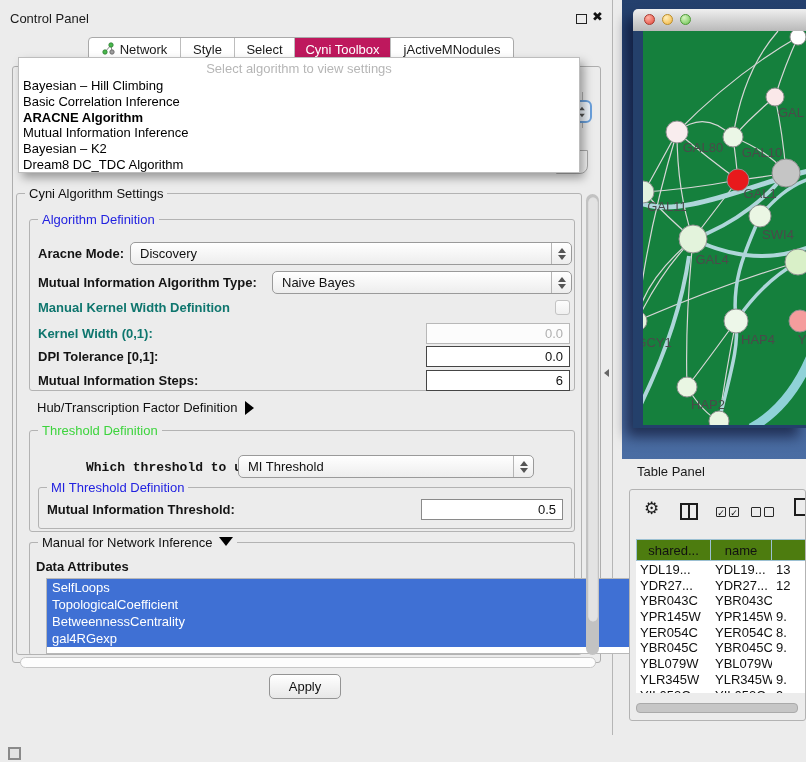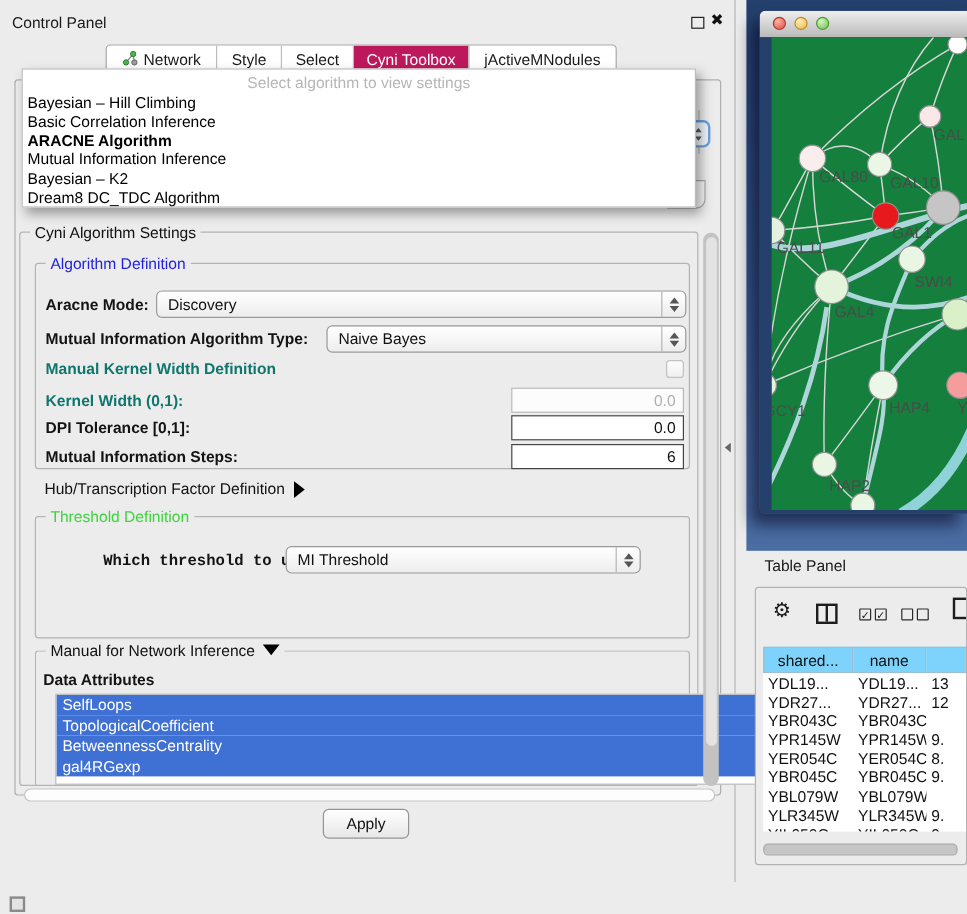--- a/index.html
+++ b/index.html
@@ -82,21 +82,21 @@
   
   .tp-title{left:637px;top:464px;font-size:13px;color:#1a1a1a;}
   .tp-panel{left:629px;top:489px;width:177px;height:232px;border:1px solid #b3b3b3;border-radius:3px;background:#ececec;box-sizing:border-box;overflow:hidden;}
   .gear-icon{position:absolute;left:14px;top:10px;font-size:17px;color:#1c1c1c;line-height:17px;}
   .cols-icon{position:absolute;left:50px;top:13px;width:14px;height:13px;border:2px solid #1c1c1c;box-sizing:content-box;}
   .cols-icon:after{content:"";position:absolute;left:6px;top:0;bottom:0;border-left:2px solid #1c1c1c;}
   .chk{position:absolute;width:10px;height:10px;border:1.5px solid #2a2a2a;border-radius:1px;font-size:9px;line-height:10px;text-align:center;color:#111;box-sizing:border-box;}
   .doc-icon{position:absolute;left:164px;top:8px;width:13px;height:18px;border:2px solid #1c1c1c;box-sizing:border-box;}
   .tp-table{position:absolute;left:6px;top:49px;width:198px;}
   .tp-head{display:flex;}
-  .tp-hcell{height:22px;background:#7dd3fc;border:1px solid #9cc0d2;border-left:none;box-sizing:border-box;font-size:13px;color:#111;display:flex;align-items:center;justify-content:center;}
+  .tp-hcell{height:22px;background:#4d7c0f;border:1px solid #9cc0d2;border-left:none;box-sizing:border-box;font-size:13px;color:#111;display:flex;align-items:center;justify-content:center;}
   .tp-hcell:first-child{border-left:1px solid #9cc0d2;}
   .tp-rows{position:absolute;left:6px;top:71px;width:198px;height:132px;background:#fff;overflow:hidden;}
   .tp-row{display:flex;height:15.7px;}
   .tp-cell{font-size:13px;color:#111;white-space:nowrap;overflow:hidden;padding:1px 0 0 4px;box-sizing:border-box;}
   .tp-hbar{position:absolute;left:2px;top:212px;width:172px;height:11px;background:#ececec;}
   .tp-hbar .thumb{position:absolute;left:4px;top:1px;width:160px;height:8px;background:#c6c6c6;border:1px solid #aaaaaa;border-radius:4px;}
 
   .net-icon{display:inline-block;margin-right:5px;}
   svg text{font-family:"Liberation Sans","DejaVu Sans",sans-serif;}
 </style>
@@ -192,20 +192,25 @@
 
       <span class="cp-label" style="left:56px;top:29px;font-family:Liberation Mono, monospace;">Which threshold to use:</span>
       <div class="combo" style="left:208px;top:24px;width:296px;">
         <span>MI Threshold</span>
         <span class="stepper">
             <span class="tri-up"></span>
             <span class="tri-dn"></span>
           </span>
       </div>
 
+      <div class="groupbox" style="left:8px;top:56px;width:534px;height:42px;">
+        <span class="gtitle blue">MI Threshold Definition</span>
+        <span class="cp-label" style="left:8px;top:14px;">Mutual Information Threshold:</span>
+        <div class="numfield" style="left:382px;top:11px;width:142px;border-width:1px;border-color:#8a8a8a;">0.5</div>
+      </div>
     </div>
 
     <div class="groupbox" style="left:12px;top:348px;width:546px;height:113px;border-bottom:none;">
       <span class="gtitle"><span>Manual for Network Inference</span><span class="tri-down-lg"></span></span>
       <span class="cp-label" style="left:6px;top:16px;">Data Attributes</span>
       <div class="attr-list" style="left:16px;top:35px;width:600px;height:76px;">
         <div>
             <div class="attr-item">SelfLoops</div>
             <div class="attr-item">TopologicalCoefficient</div>
             <div class="attr-item">BetweennessCentrality</div>

